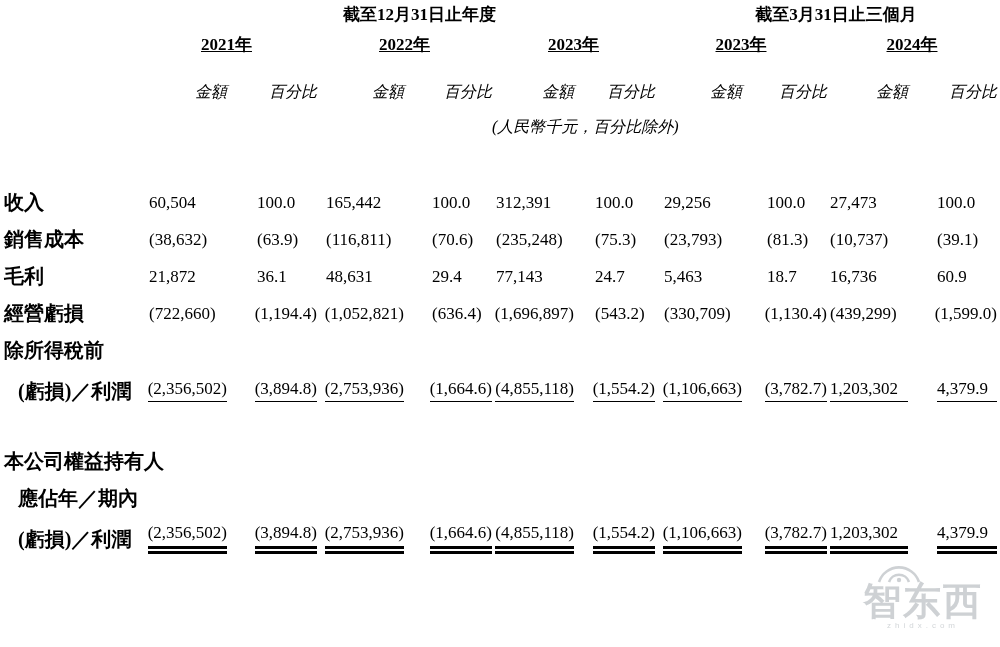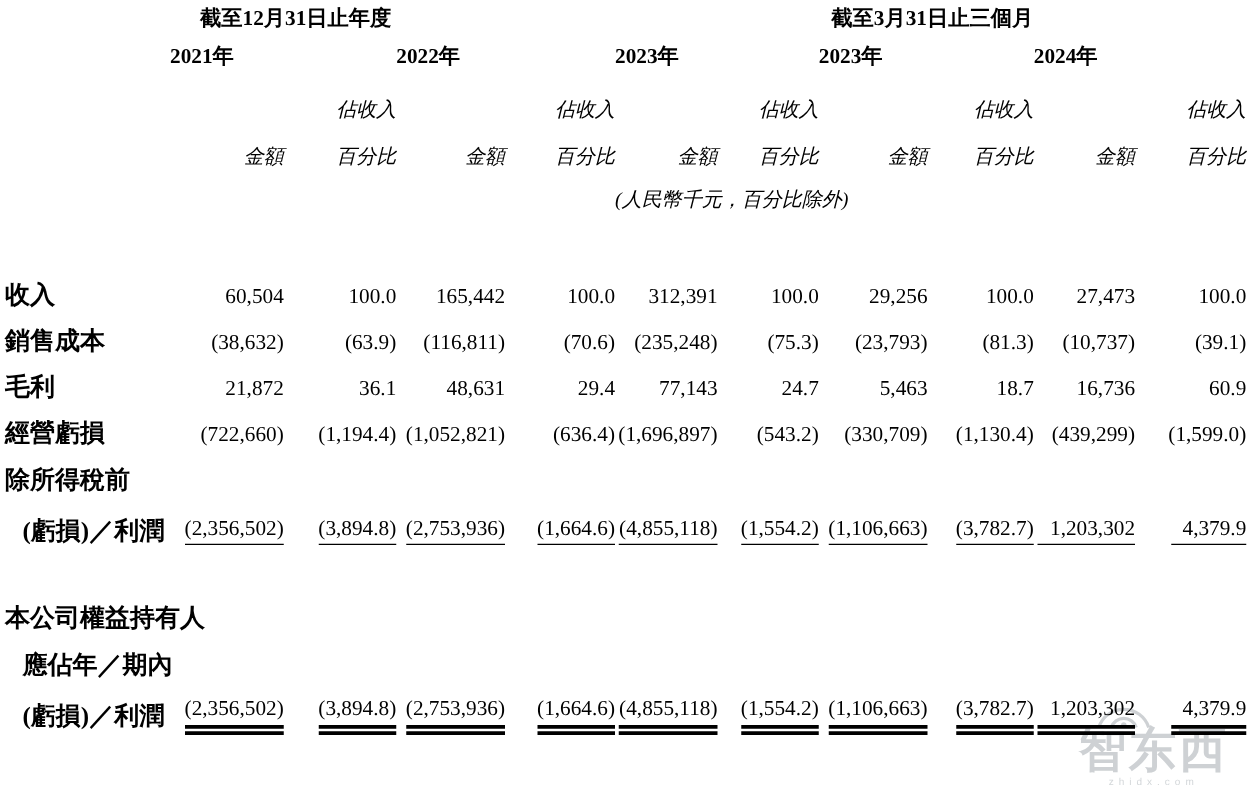--- a/index.html
+++ b/index.html
@@ -8,24 +8,24 @@
     font-family:"Liberation Serif","DejaVu Serif",serif;color:#000;
   }
   table.fin{
     border-collapse:collapse;table-layout:fixed;width:993px;
     margin:6px 0 0 4px;position:relative;z-index:1;
   }
   td{padding:0;font-size:17px;line-height:1.05;overflow:visible;white-space:nowrap;}
   .lbl{font-weight:bold;text-align:left;font-size:20px;}
   .indent{padding-left:14px;font-family:Liberation Serif, serif;}
   .num{text-align:right;}
-  .hb{font-weight:bold;text-align:left;}
+  .hb{font-weight:bold;text-align:center;text-decoration:underline;}
   .it{font-style:italic;font-size:16px;}
   .center{text-align:center;}
-  .val{display:inline-block;text-align:right;}
+  .val{display:inline-block;text-align:left;}
   .amt .val{min-width:78px;}
   .pct .val{min-width:60px;}
   tr.ul-single .val{border-bottom:1.5px solid #000;padding-bottom:4px;}
   tr.ul-double .val{border-bottom:8px double #000;padding-bottom:4px;}
   tr.h-period{height:30px;vertical-align:top;}
   tr.h-years{height:28px;vertical-align:top;}
   tr.h-zhan{height:34px;vertical-align:bottom;}
   tr.h-cols{height:37px;vertical-align:bottom;}
   tr.h-units{height:35px;vertical-align:bottom;}
   tr.h-unaud{height:40px;vertical-align:bottom;}
@@ -82,33 +82,20 @@
 
     <tr class="h-years">
       <td></td>
       <td class="hb" colspan="2">2021年</td>
       <td class="hb" colspan="2">2022年</td>
       <td class="hb" colspan="2">2023年</td>
       <td class="hb" colspan="2">2023年</td>
       <td class="hb" colspan="2">2024年</td>
     </tr>
 
-    <tr class="h-zhan">
-      <td></td>
-      <td></td>
-      <td class="num it">佔收入</td>
-      <td></td>
-      <td class="num it">佔收入</td>
-      <td></td>
-      <td class="num it">佔收入</td>
-      <td></td>
-      <td class="num it">佔收入</td>
-      <td></td>
-      <td class="num it">佔收入</td>
-    </tr>
 
     <tr class="h-cols">
       <td></td>
       <td class="num it">金額</td>
       <td class="num it">百分比</td>
       <td class="num it">金額</td>
       <td class="num it">百分比</td>
       <td class="num it">金額</td>
       <td class="num it">百分比</td>
       <td class="num it">金額</td>

